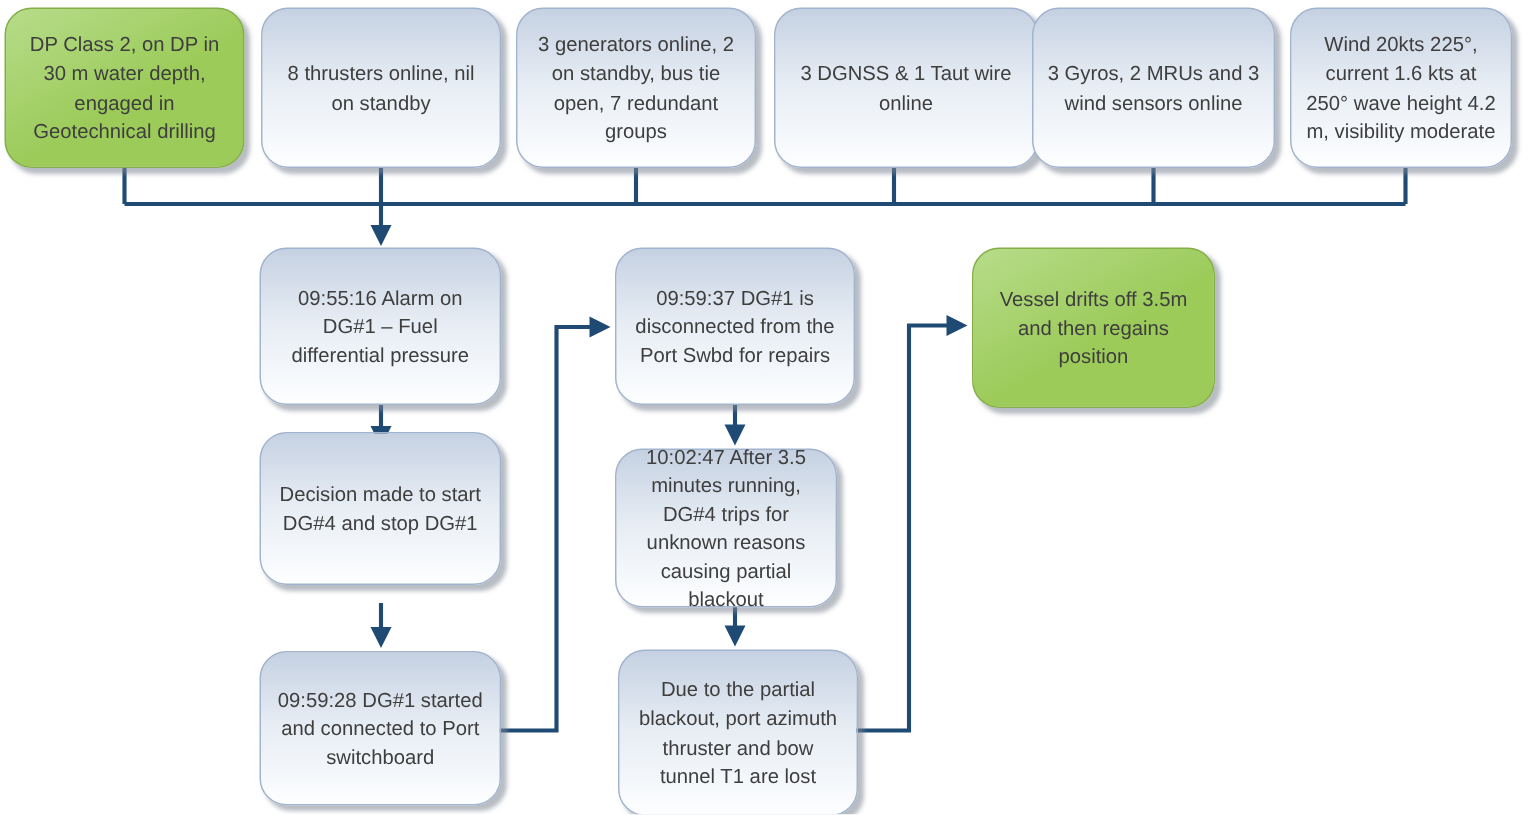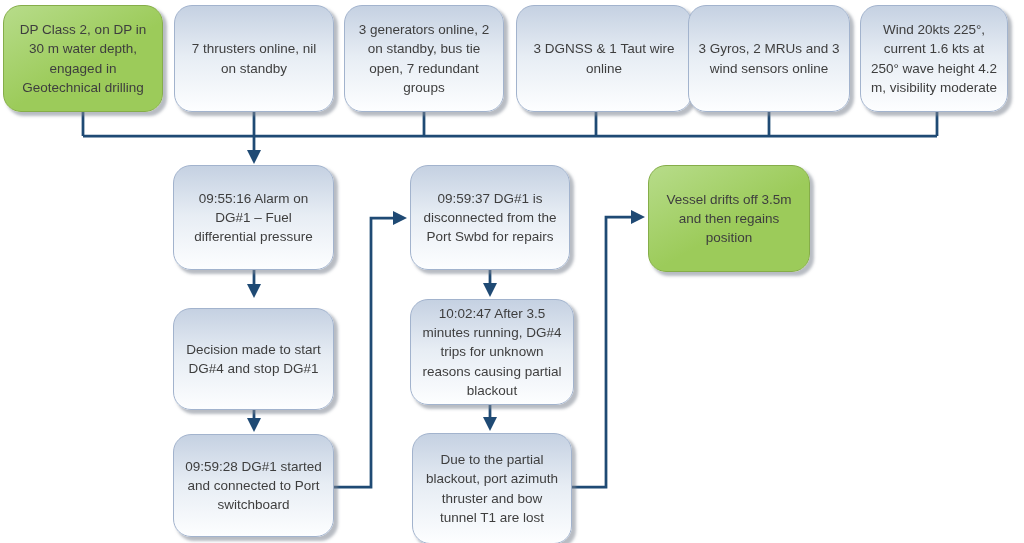--- a/index.html
+++ b/index.html
@@ -74,49 +74,49 @@
     <polygon class="head" points="490,431 483,417 497,417"></polygon>
 
     <path class="line" d="M570 487 H606 V217 H632"></path>
     <polygon class="head" points="645,217 631,210 631,224"></polygon>
   </svg>
 
   <div class="node green" style="left:3px;top:5px;width:160px;height:107px">
     <span class="node-text">DP Class 2, on DP in 30 m water depth, engaged in Geotechnical drilling</span>
   </div>
   <div class="node blue" style="left:174px;top:5px;width:160px;height:107px">
-    <span class="node-text">7 thrusters online, nil on standby</span>
+    <span class="node-text">8 thrusters online, nil on standby</span>
   </div>
   <div class="node blue" style="left:344px;top:5px;width:160px;height:107px">
     <span class="node-text">3 generators online, 2 on standby, bus tie open, 7 redundant groups</span>
   </div>
   <div class="node blue" style="left:516px;top:5px;width:176px;height:107px">
     <span class="node-text">3 DGNSS &amp; 1 Taut wire online</span>
   </div>
   <div class="node blue" style="left:688px;top:5px;width:162px;height:107px">
     <span class="node-text">3 Gyros, 2 MRUs and 3 wind sensors online</span>
   </div>
   <div class="node blue" style="left:860px;top:5px;width:148px;height:107px">
     <span class="node-text">Wind 20kts 225°, current 1.6 kts at 250° wave height 4.2 m, visibility moderate</span>
   </div>
 
   <div class="node blue" style="left:173px;top:165px;width:161px;height:105px">
     <span class="node-text">09:55:16 Alarm on DG#1 – Fuel differential pressure</span>
   </div>
-  <div class="node blue" style="left:173px;top:308px;width:161px;height:102px">
+  <div class="node blue" style="left:173px;top:288px;width:161px;height:102px">
     <span class="node-text">Decision made to start DG#4 and stop DG#1</span>
   </div>
   <div class="node blue" style="left:173px;top:434px;width:161px;height:103px">
     <span class="node-text">09:59:28 DG#1 started and connected to Port switchboard</span>
   </div>
 
   <div class="node blue" style="left:410px;top:165px;width:160px;height:105px">
     <span class="node-text">09:59:37 DG#1 is disconnected from the Port Swbd for repairs</span>
   </div>
-  <div class="node blue" style="left:410px;top:299px;width:164px;height:106px">
+  <div class="node blue" style="left:410px;top:299px;width:148px;height:106px">
     <span class="node-text">10:02:47 After 3.5 minutes running, DG#4 trips for unknown reasons causing partial blackout</span>
   </div>
   <div class="node blue" style="left:412px;top:433px;width:160px;height:111px">
     <span class="node-text">Due to the partial blackout, port azimuth thruster and bow tunnel T1 are lost</span>
   </div>
 
   <div class="node green" style="left:648px;top:165px;width:162px;height:107px">
     <span class="node-text">Vessel drifts off 3.5m and then regains position</span>
   </div>
 

